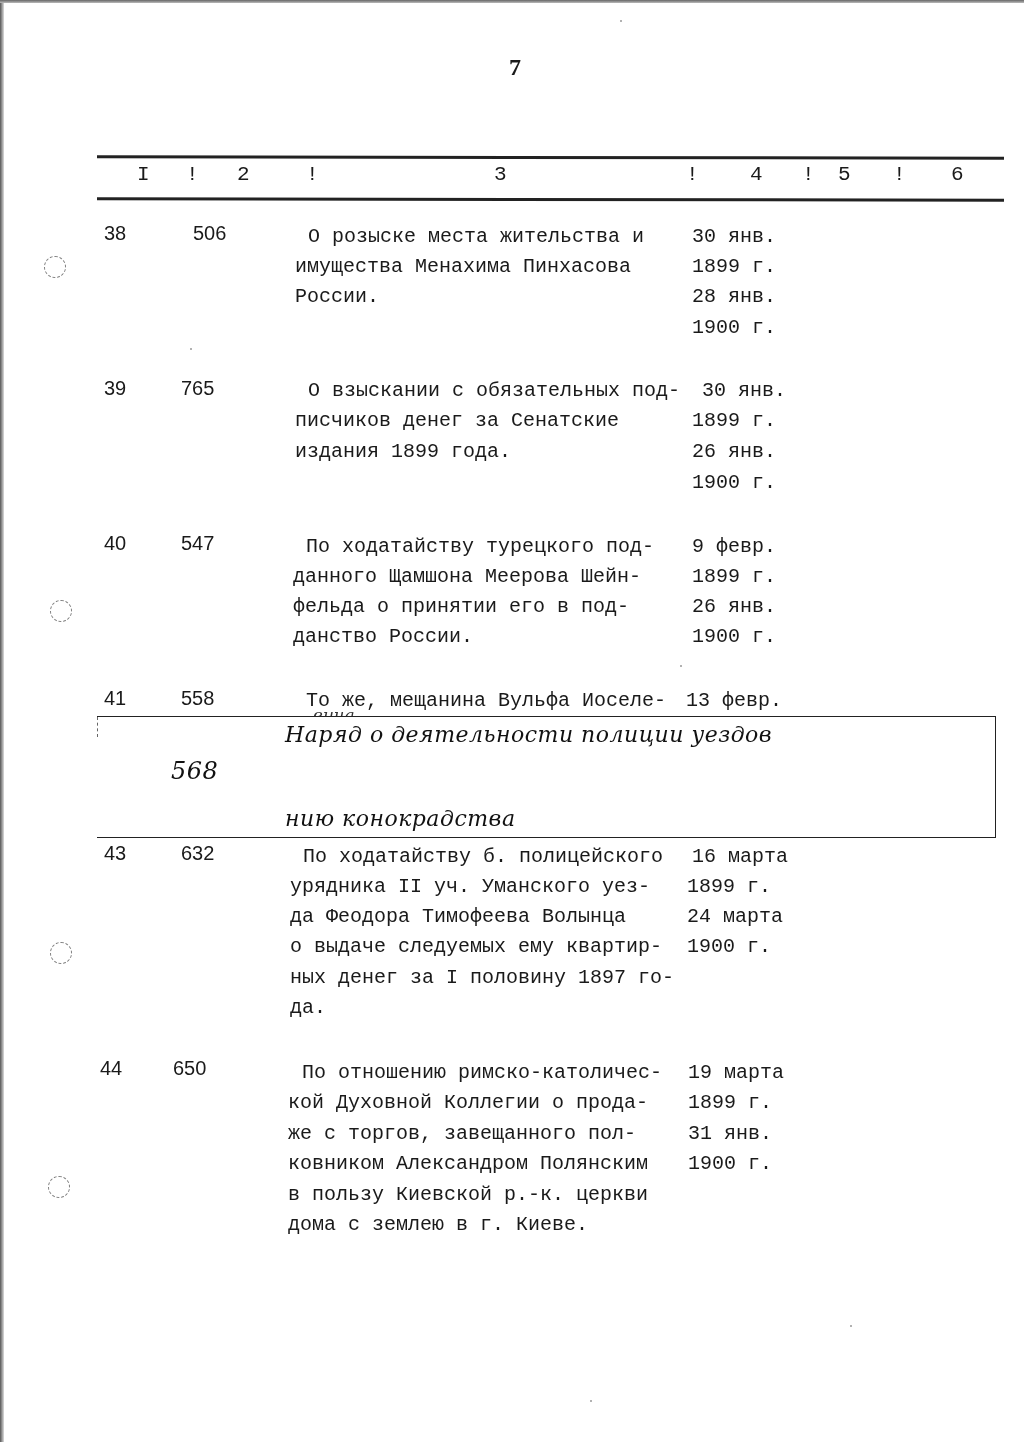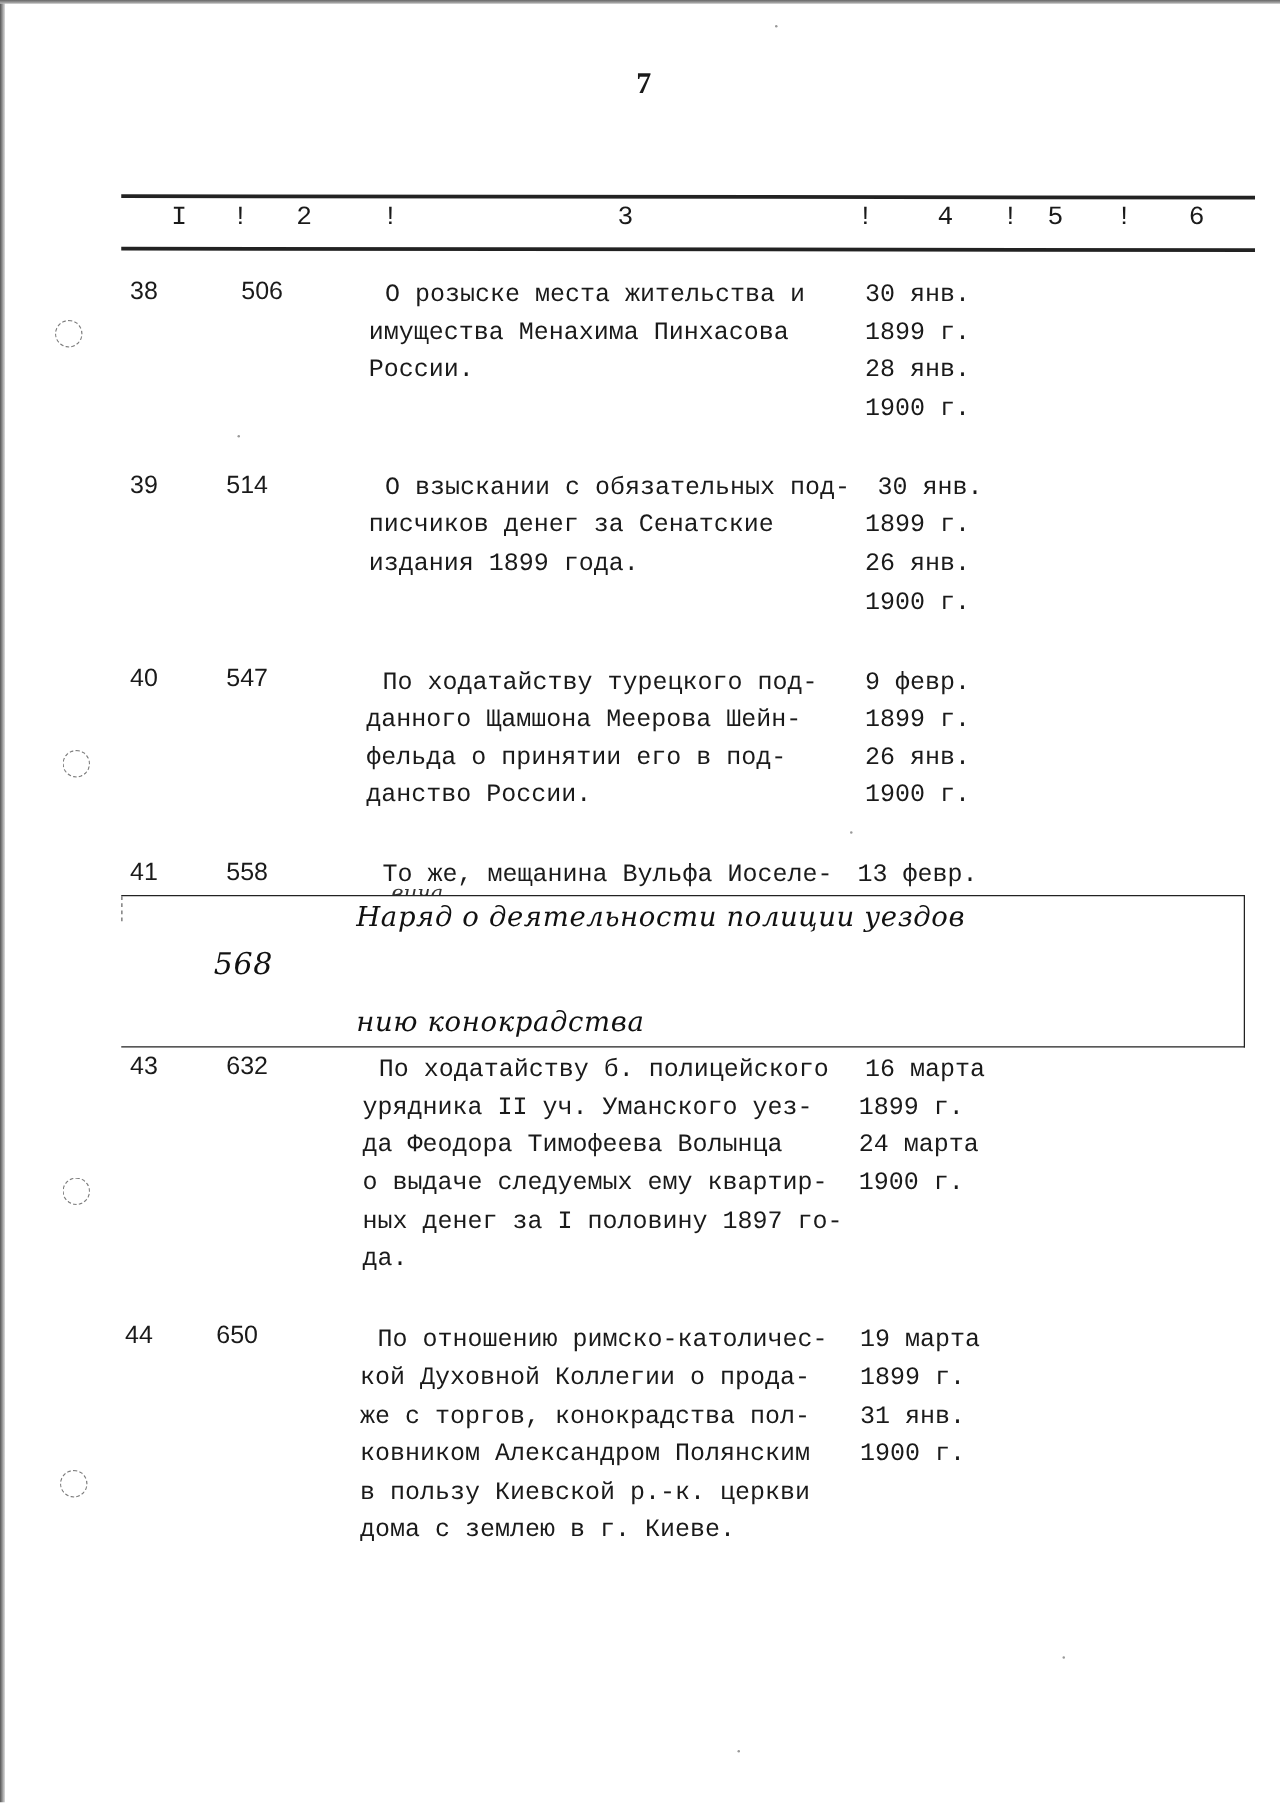--- a/index.html
+++ b/index.html
@@ -96,21 +96,21 @@
   <span class="cell" style="left:295px;top:252px">имущества Менахима Пинхасова</span>
   <span class="cell" style="left:295px;top:282px">России.</span>
   <span class="cell" style="left:692px;top:222px">30 янв.</span>
   <span class="cell" style="left:692px;top:252px">1899 г.</span>
   <span class="cell" style="left:692px;top:282px">28 янв.</span>
   <span class="cell" style="left:692px;top:313px">1900 г.</span>
 </div>
 
 <div>
   <span class="cell num" style="left:104px;top:373px">39</span>
-  <span class="cell num" style="left:181px;top:373px">514</span>
+  <span class="cell num" style="left:181px;top:373px">765</span>
   <span class="cell" style="left:308px;top:376px">О взыскании с обязательных под-</span>
   <span class="cell" style="left:295px;top:406px">писчиков денег за Сенатские</span>
   <span class="cell" style="left:295px;top:437px">издания 1899 года.</span>
   <span class="cell" style="left:702px;top:376px">30 янв.</span>
   <span class="cell" style="left:692px;top:406px">1899 г.</span>
   <span class="cell" style="left:692px;top:437px">26 янв.</span>
   <span class="cell" style="left:692px;top:468px">1900 г.</span>
 </div>
 
 <div>
@@ -154,21 +154,21 @@
   <span class="cell" style="left:687px;top:872px">1899 г.</span>
   <span class="cell" style="left:687px;top:902px">24 марта</span>
   <span class="cell" style="left:687px;top:932px">1900 г.</span>
 </div>
 
 <div>
   <span class="cell num" style="left:100px;top:1053px">44</span>
   <span class="cell num" style="left:173px;top:1053px">650</span>
   <span class="cell" style="left:302px;top:1058px">По отношению римско-католичес-</span>
   <span class="cell" style="left:288px;top:1088px">кой Духовной Коллегии о прода-</span>
-  <span class="cell" style="left:288px;top:1119px">же с торгов, конокрадства пол-</span>
+  <span class="cell" style="left:288px;top:1119px">же с торгов, завещанного пол-</span>
   <span class="cell" style="left:288px;top:1149px">ковником Александром Полянским</span>
   <span class="cell" style="left:288px;top:1180px">в пользу Киевской р.-к. церкви</span>
   <span class="cell" style="left:288px;top:1210px">дома с землею в г. Киеве.</span>
   <span class="cell" style="left:688px;top:1058px">19 марта</span>
   <span class="cell" style="left:688px;top:1088px">1899 г.</span>
   <span class="cell" style="left:688px;top:1119px">31 янв.</span>
   <span class="cell" style="left:688px;top:1149px">1900 г.</span>
 </div>
 
 <div class="speck" style="left:620px;top:20px"></div>

